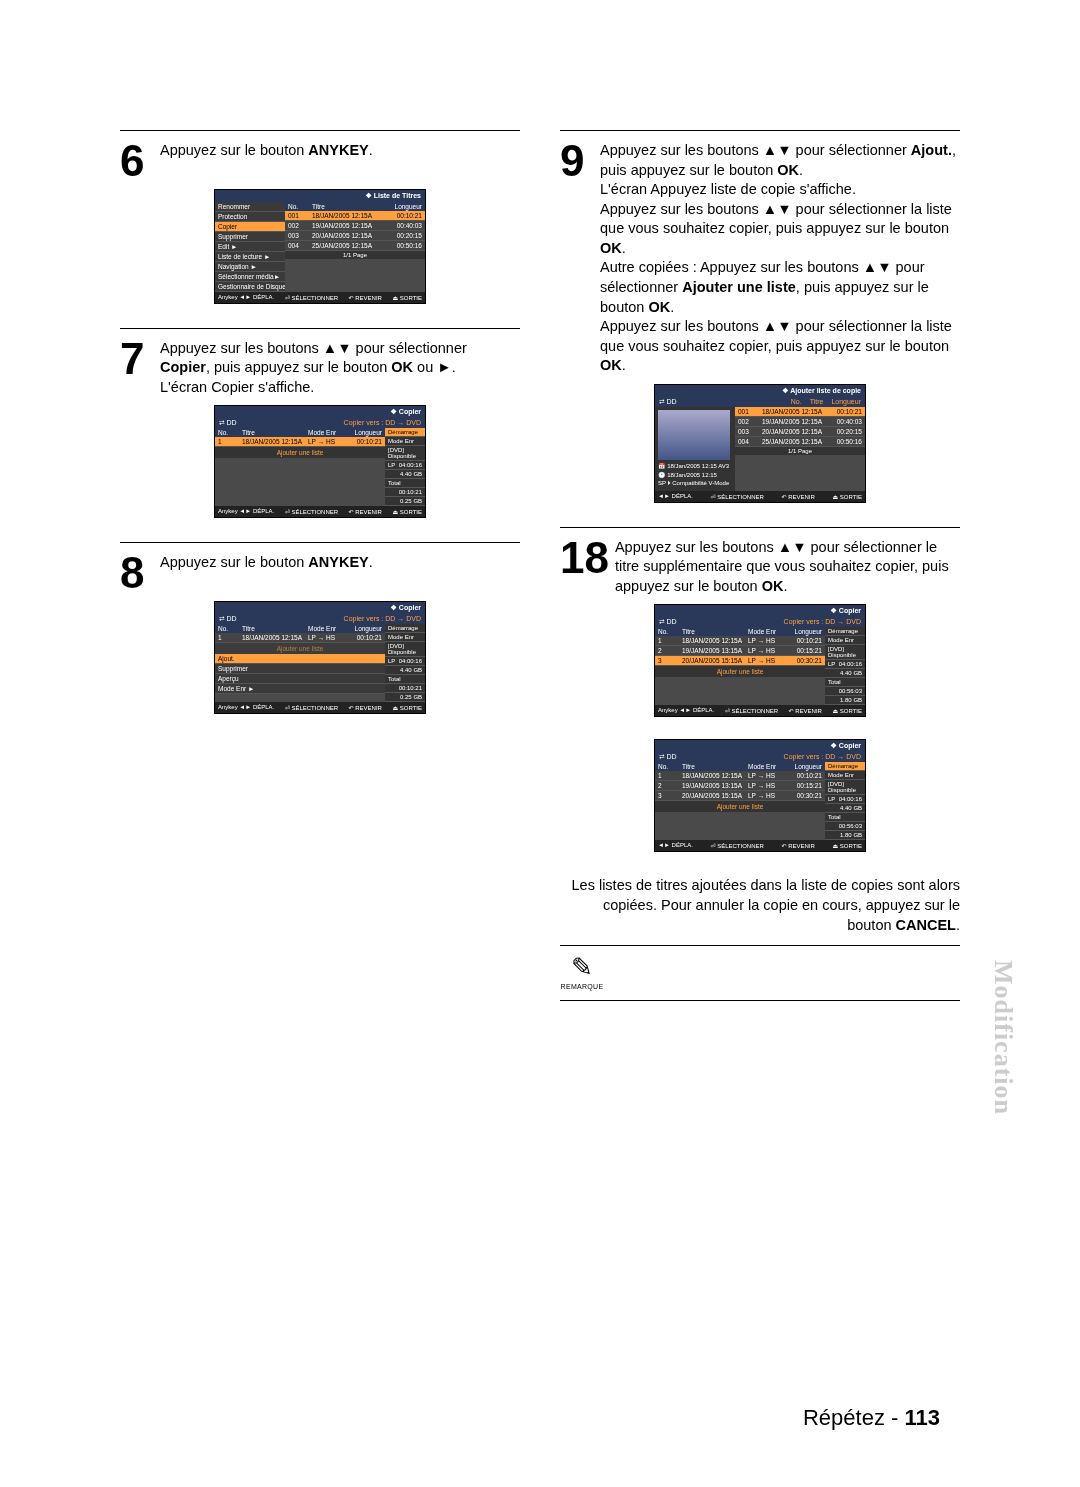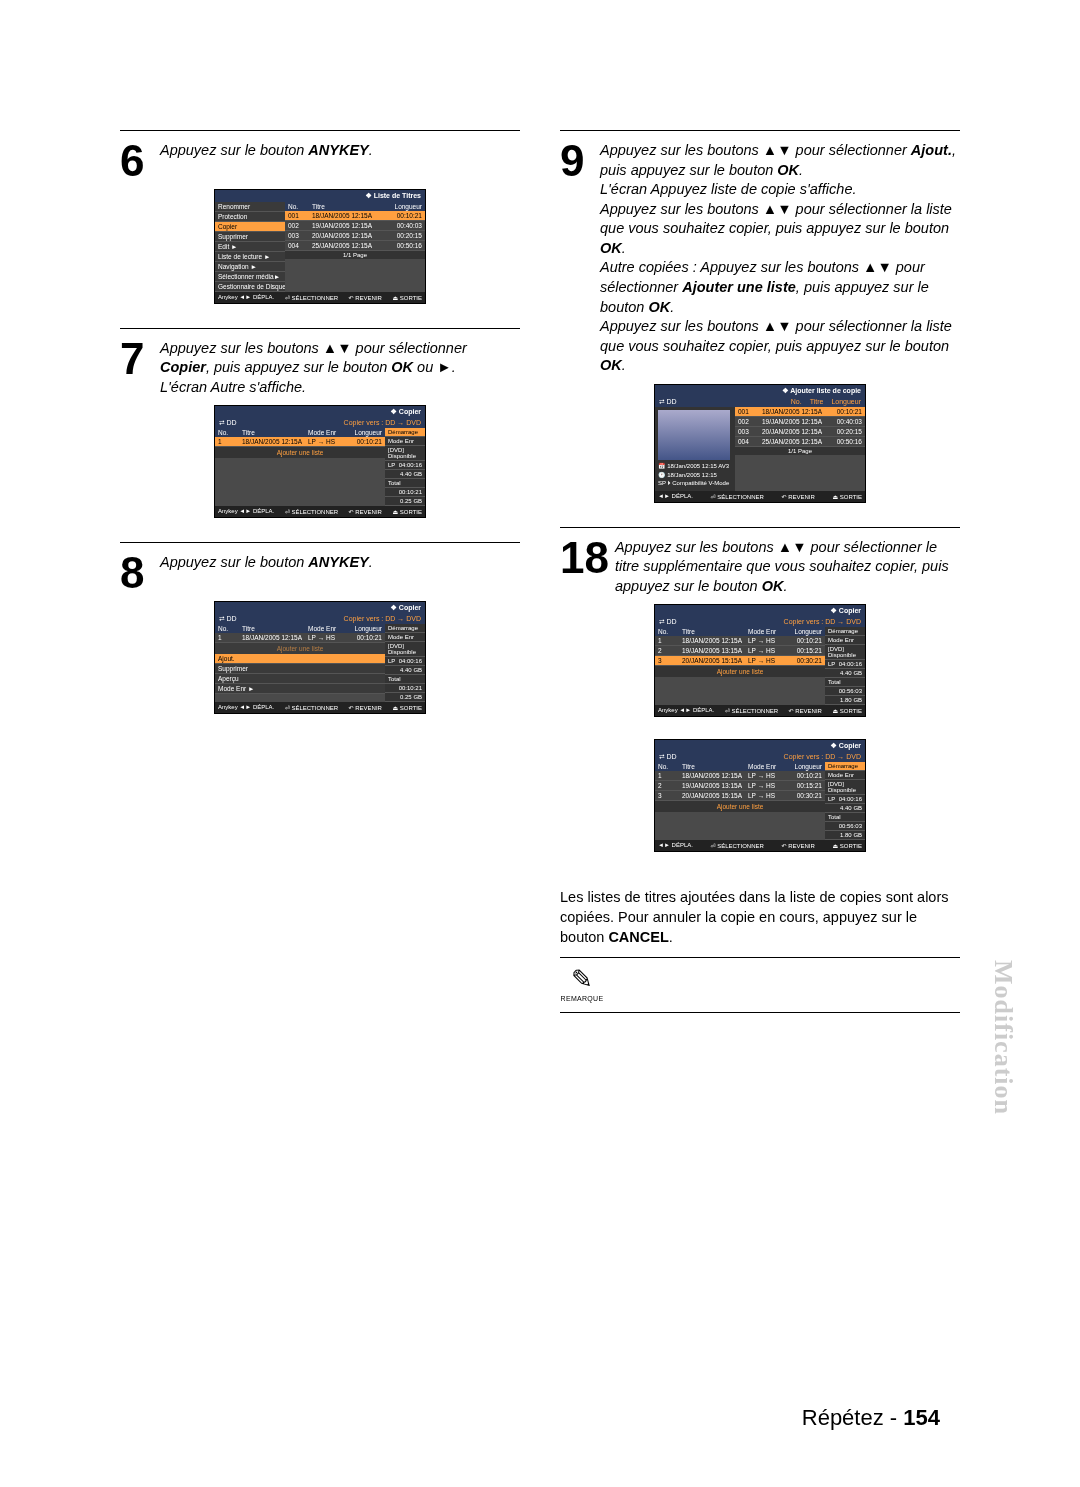--- a/index.html
+++ b/index.html
@@ -37,21 +37,20 @@
     font-size: 44px;
     font-weight: bold;
     line-height: 0.9;
     min-width: 34px;
     text-align: left;
   }
   .steptext {
     font-size: 14.5px;
     line-height: 1.35;
     flex: 1;
-    font-style: italic;
   }
   .steptext b { font-weight: bold; }
   .screenshot-wrap {
     display: flex;
     justify-content: center;
     padding: 8px 0 14px 0;
   }
   .screenshot {
     background: #555;
     color: #fff;
@@ -199,21 +198,22 @@
   .footer {
     position: absolute;
     bottom: 56px;
     right: 140px;
     font-size: 22px;
   }
   .footer b { font-weight: bold; }
   .para {
     font-size: 14.5px;
     line-height: 1.35;
-    margin-top: 22px;
+    margin-top: 10px;
+    text-align: right;
   }
   .glyph { font-family: Arial, sans-serif; }
 </style>
 </head>
 <body>
 
 <div class="page">
 
   <div class="cols">
 
@@ -275,21 +275,21 @@
             <span>↶ <span>REVENIR</span></span>
             <span>⏏ <span>SORTIE</span></span>
           </div>
         </div>
       </div>
 
       <div class="step">
         <div class="stepnum">7</div>
         <div class="steptext">
           <span>Appuyez sur les boutons </span><span class="glyph">▲</span><span class="glyph">▼</span><span> pour sélectionner </span><b>Copier</b><span>, puis appuyez sur le bouton </span><b>OK</b><span> ou </span><span class="glyph">►</span>.<br>
-          <span>L'écran Autre s'affiche.</span>
+          <span>L'écran Copier s'affiche.</span>
         </div>
       </div>
       <div class="screenshot-wrap">
         <div class="screenshot">
           <div class="sc-header"><span class="glyph">❖</span> <span>Copier</span></div>
           <div class="sc-sub">
               <span>⮂ <span>DD</span></span>
               <span style="color:#ffa040">Copier vers : DD → DVD</span>
             </div>
           <div class="sc-body" style="flex-direction:column">
@@ -576,16 +576,16 @@
         </div>
       </div>
 
     </div>
   </div>
 
   <div class="side-tab">Modification</div>
 
   <div class="footer">
     <span>Répétez -</span>
-    <b>154</b>
+    <b>113</b>
   </div>
 
 </div>
 
 </body></html>

